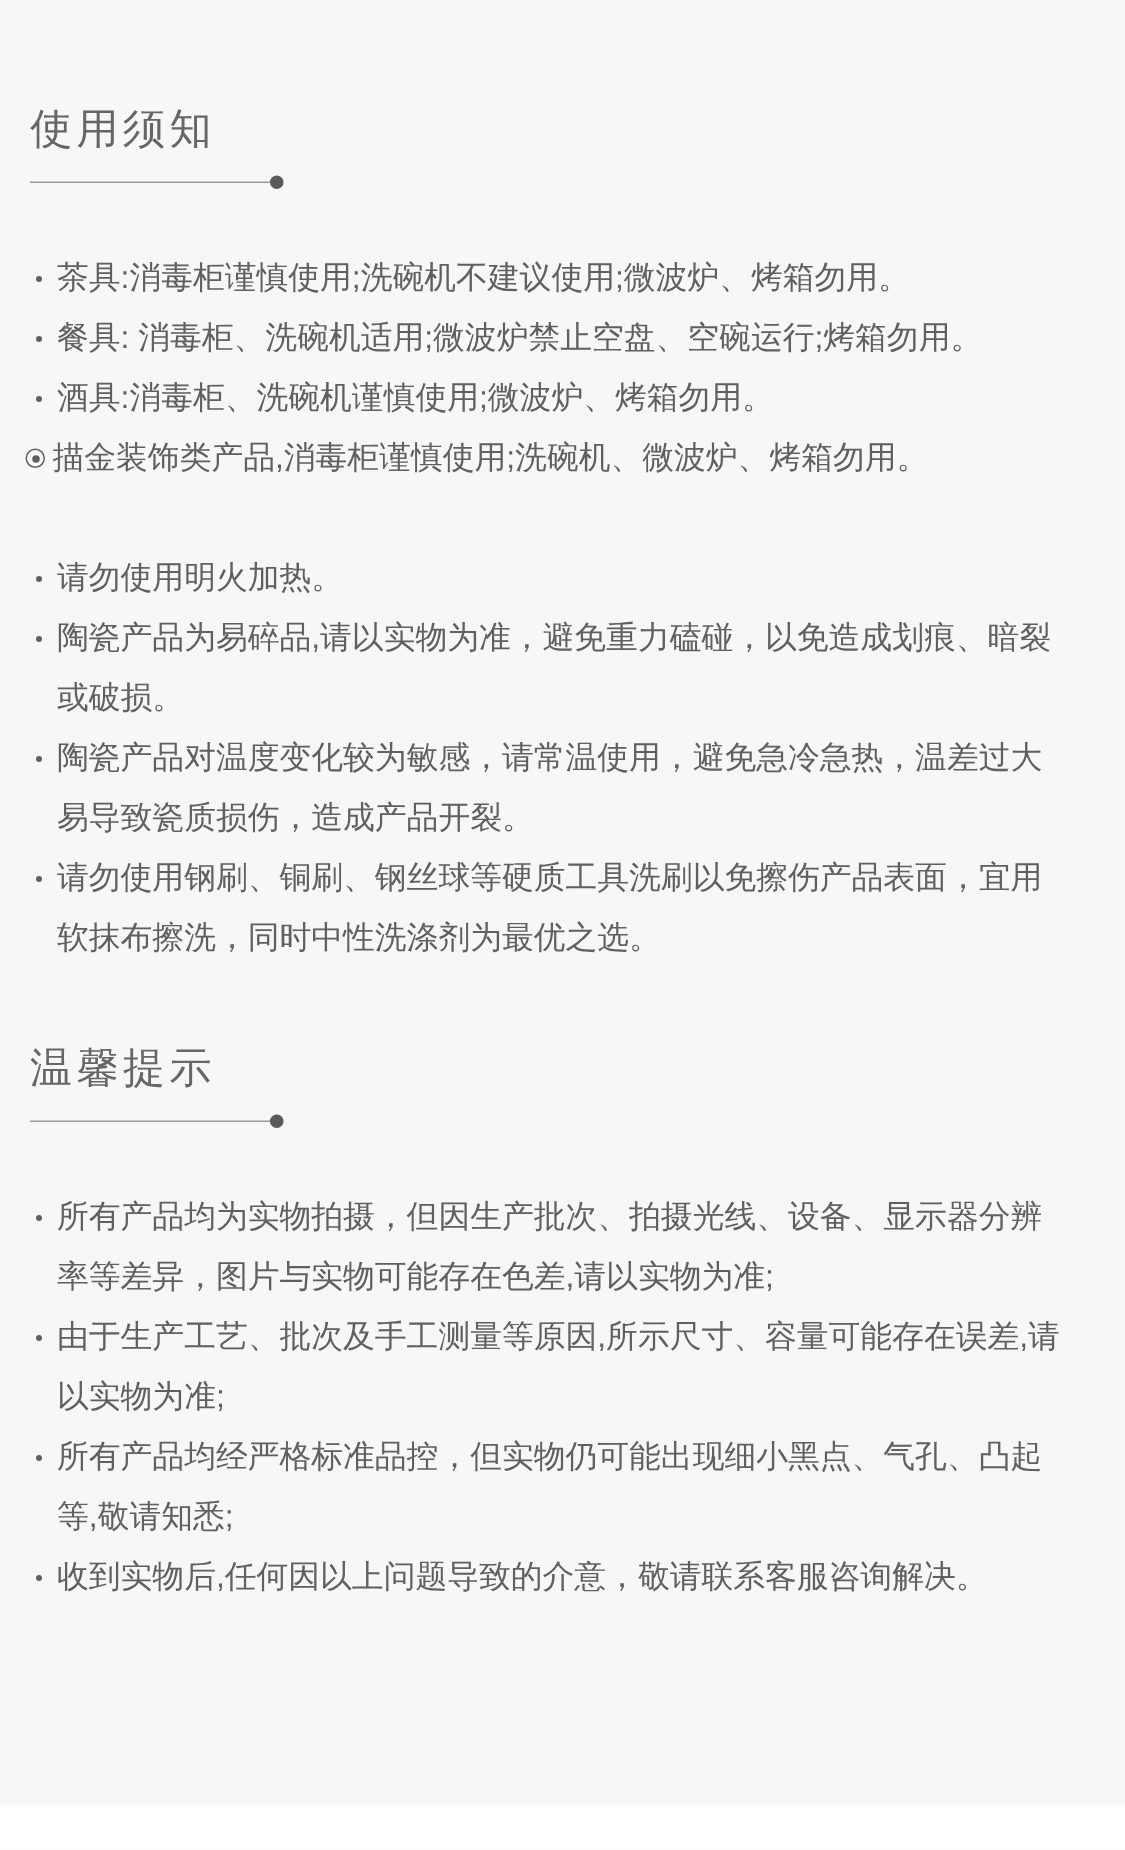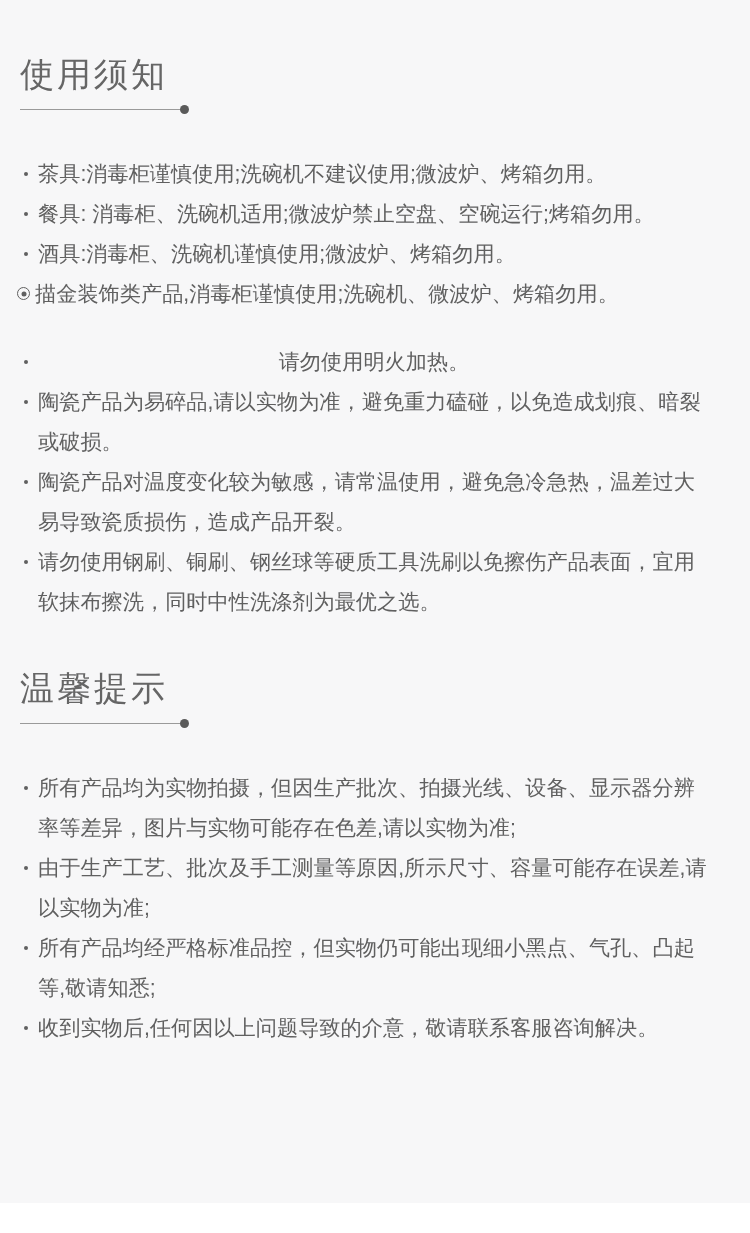--- a/index.html
+++ b/index.html
@@ -23,22 +23,22 @@
     overflow: hidden;
   }
   .sheet {
     width: 750px;
     height: 1203px;
     background: var(--background, #f7f7f8);
     padding-top: 52px;
     overflow: hidden;
   }
   .section-title {
-    margin: 4px 0 0 20px;
-    font-size: 34px;
+    margin: 16px 0 0 20px;
+    font-size: 28px;
     line-height: 36px;
     font-weight: 300;
     letter-spacing: 3px;
     color: var(--title-color, #666666);
   }
   .title-underline {
     position: relative;
     margin: 17px 0 0 20px;
     width: 160px;
     height: 1px;
@@ -56,21 +56,21 @@
   .notice-list {
     list-style: none;
     margin: 44px 0 0 0;
     padding: 0;
   }
   .notice-list li {
     display: flex;
     align-items: flex-start;
     padding-right: 40px;
   }
-  .notice-list li.group-gap { margin-top: 28px; text-align: center; }
+  .notice-list li.group-gap { margin-top: 40px; }
   .marker { flex: 0 0 auto; }
   .marker.dot {
     width: 4px;
     height: 4px;
     border-radius: 50%;
     background: var(--text-color, #606060);
     margin: 18px 10px 0 24px;
   }
   .marker.fisheye {
     position: relative;

